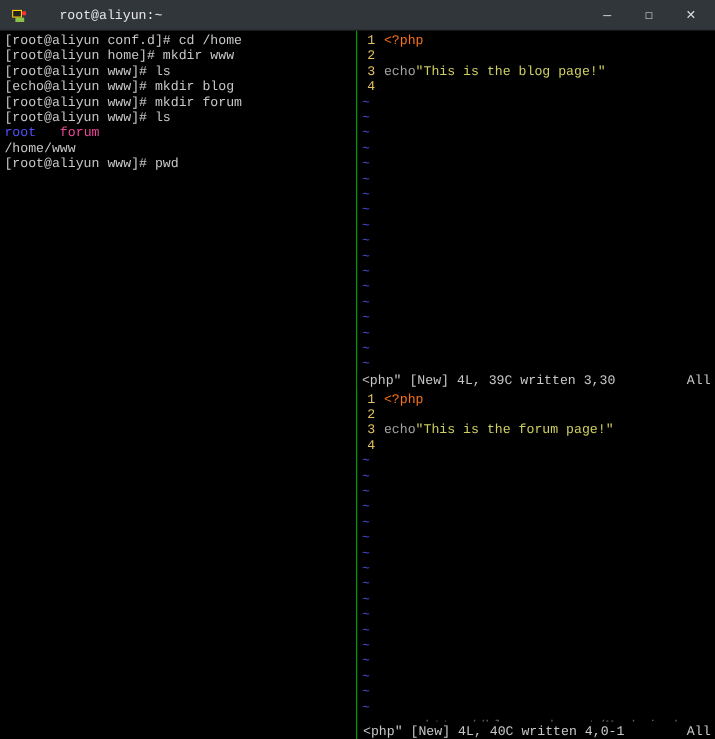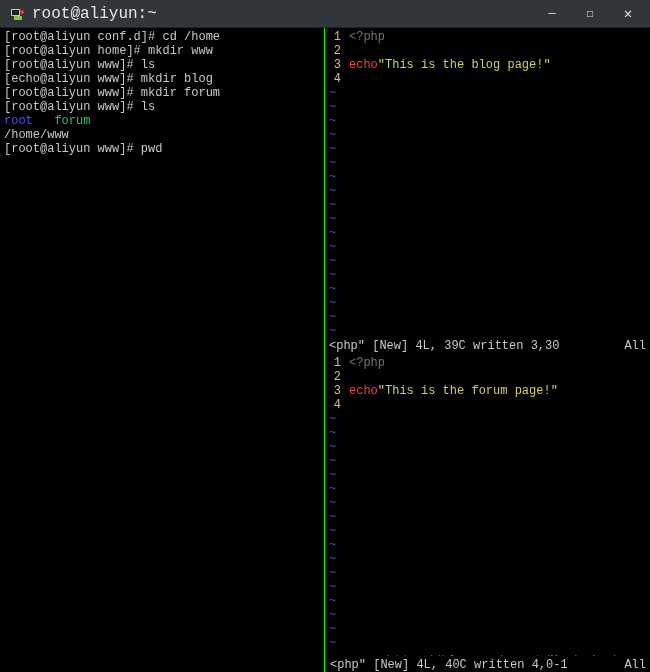--- a/index.html
+++ b/index.html
@@ -21,21 +21,21 @@
     border-bottom: 1px solid #222;
   }
   .app-icon {
     width: 14px;
     height: 14px;
     margin-right: 8px;
     display: flex;
     align-items: center;
     justify-content: center;
   }
-  .titlebar-title { flex: 1; font-size: 16px; }
+  .titlebar-title { flex: 1; font-size: 12px; margin-left: 22px; }
   .window-controls { display: flex; gap: 14px; align-items: center; }
   .window-controls span { width: 24px; text-align: center; color: #ddd; cursor: pointer; }
   .window-controls span.close { font-size: 14px; }
   .workspace {
     display: flex;
     height: 644px;
     position: relative;
   }
   .left-pane {
     width: 325px;
@@ -64,36 +64,36 @@
     line-height: 14px;
     height: 14px;
     white-space: pre;
   }
   .lineno {
     color: #e0c060;
     width: 24px;
     text-align: right;
     padding-right: 8px;
   }
-  .kw { color: #737373; }
-  .func { color: #ef4444; }
+  .kw { color: #f97316; }
+  .func { color: #a3a3a3; }
   .str { color: #d0d060; }
   .tilde { color: #4848d0; padding-left: 4px; }
   .status-line {
     background: #000;
     color: #c8c8c8;
     padding: 2px 4px;
     display: flex;
     justify-content: space-between;
     height: 16px;
     align-items: center;
   }
   .shell-line { white-space: pre; line-height: 14px; height: 14px; }
   .dir-blog { color: #5050ff; }
-  .dir-forum { color: #22c55e; }
+  .dir-forum { color: #ec4899; }
   .cursor { display: inline-block; width: 6px; height: 12px; background: #c8c8c8; vertical-align: bottom; }
   .watermark {
     position: absolute;
     bottom: 4px;
     left: 0;
     width: 100%;
     text-align: right;
     padding-right: 6px;
     color: #666;
     font-size: 13px;

